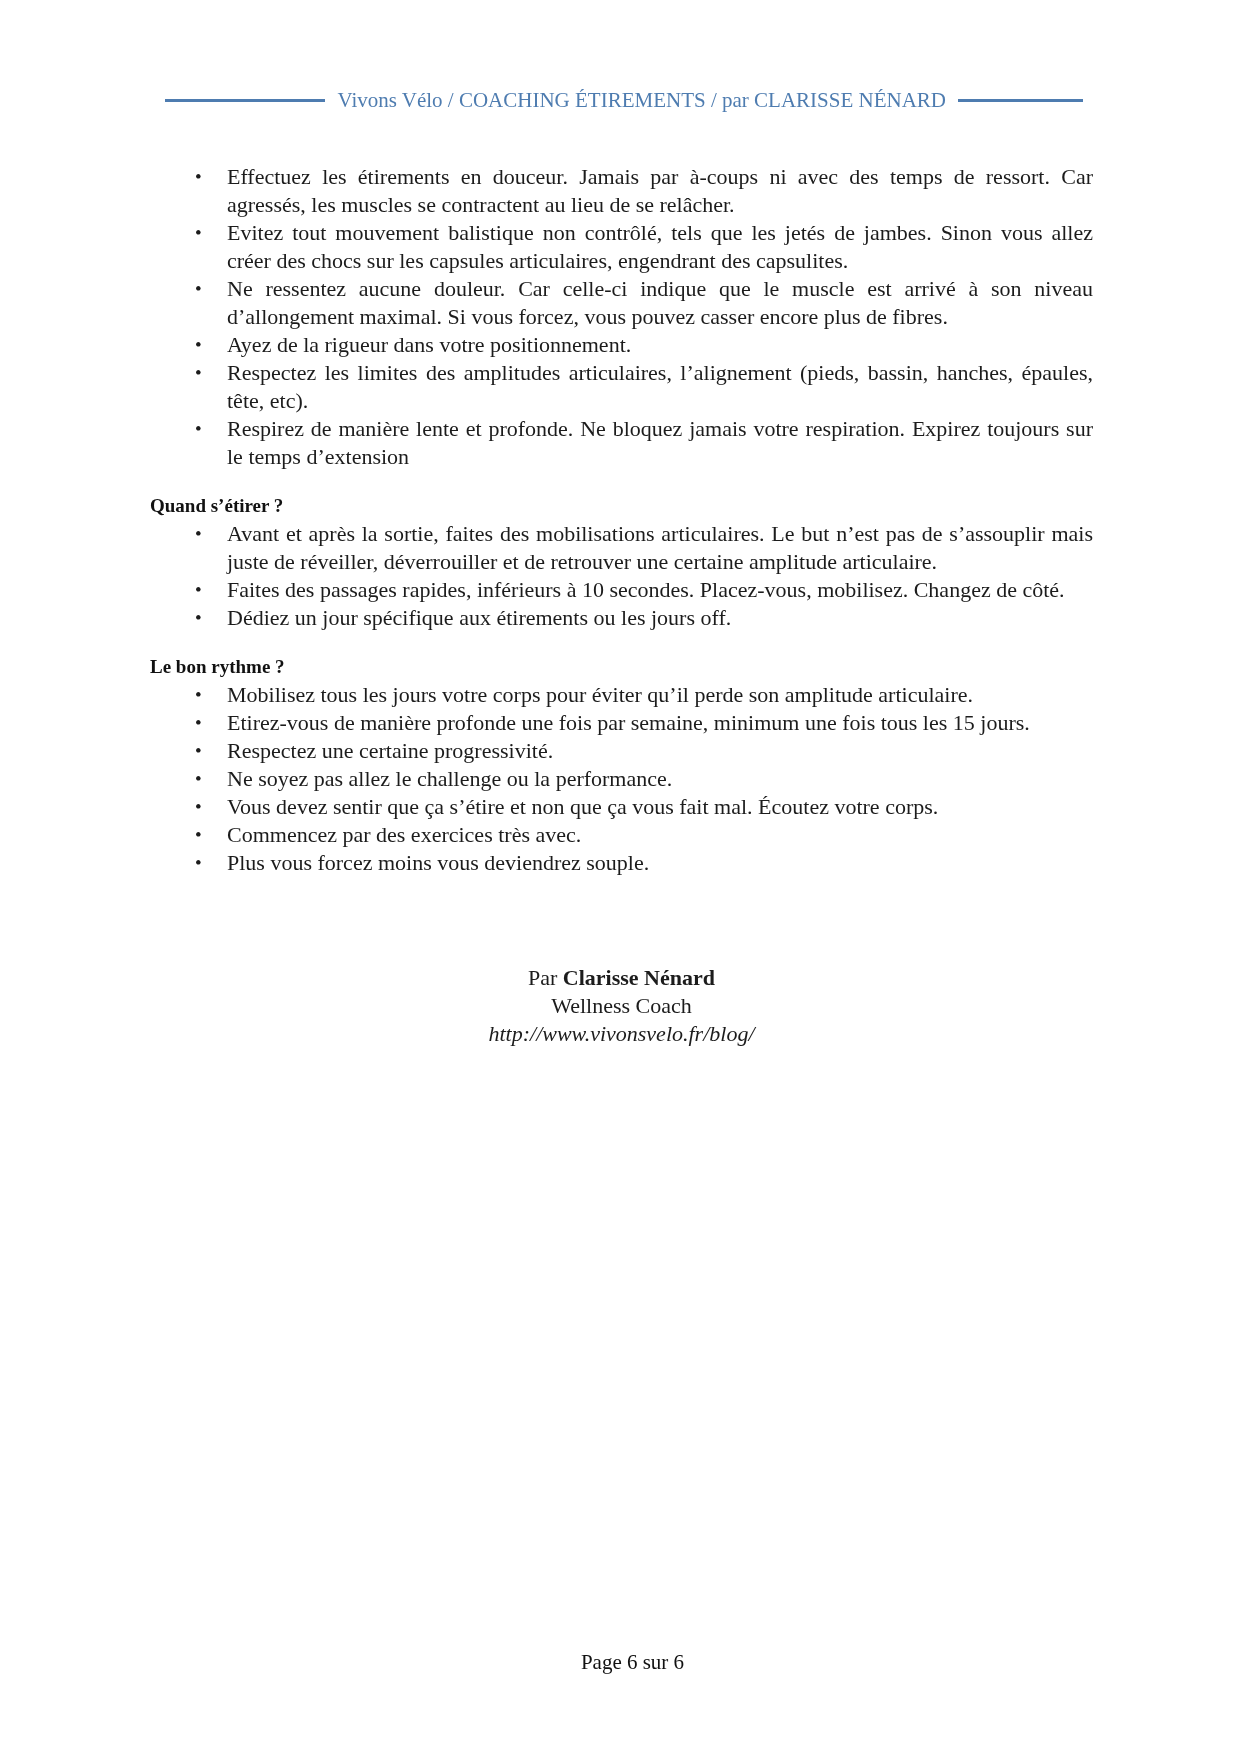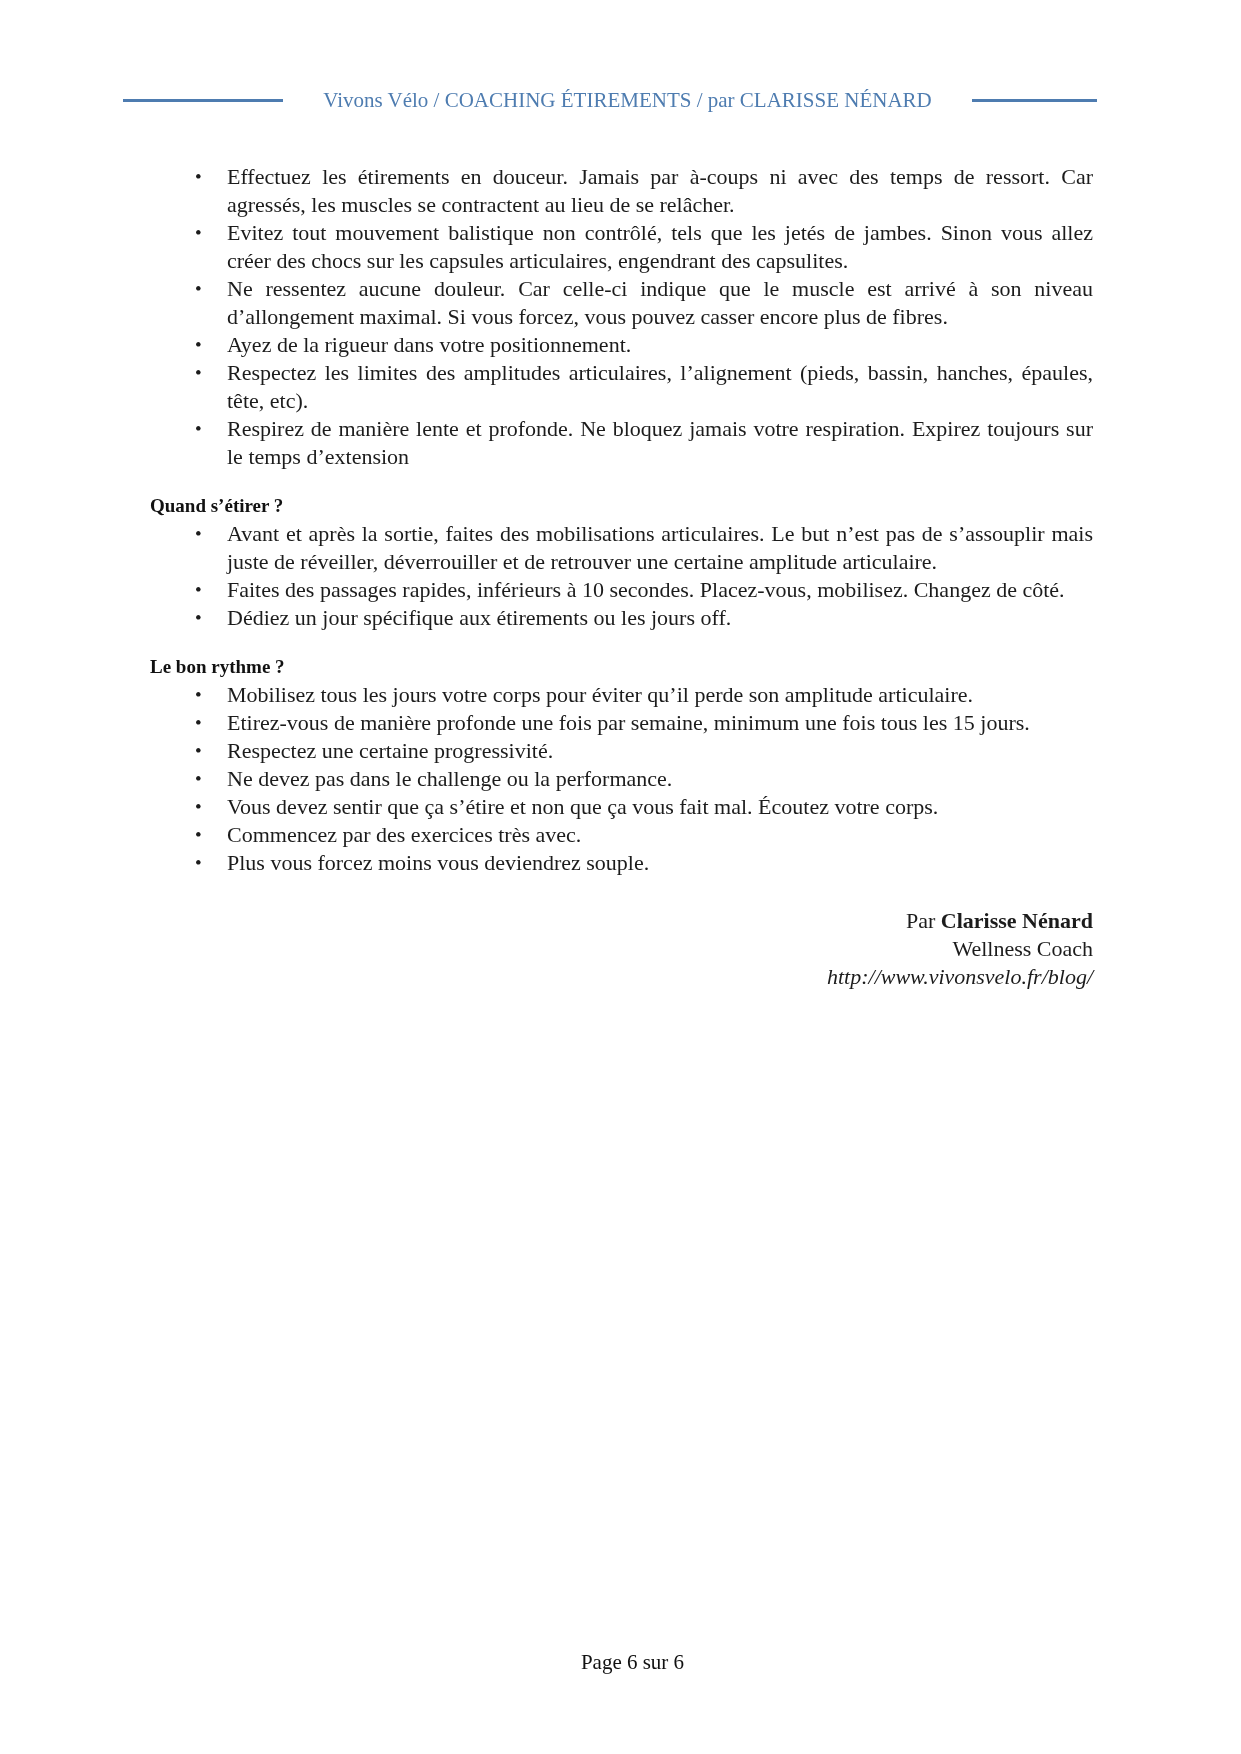--- a/index.html
+++ b/index.html
@@ -20,22 +20,21 @@
 
   
   .doc-header {
     position: absolute;
     top: 86px;
     left: 137px;
     width: 946px;
     height: 28px;
     display: flex;
     align-items: center;
-    justify-content: center;
-    gap: 28px;
+    justify-content: flex-end;
   }
   .doc-header .rule {
     height: 3px;
     background: #4e7cb0;
     flex: 0 0 auto;
   }
   .doc-header .rule-left  { width: 160px; }
   .doc-header .rule-right { width: 125px; }
   .doc-header .header-title {
     color: #4e7cb0;
@@ -75,22 +74,22 @@
     margin: 21px 0 0 0;
     font-size: 19px;
     line-height: 28px;
     font-weight: bold;
     color: #111111;
     text-align: left;
   }
 
   
   .signature {
-    margin-top: 30px;
-    text-align: right;
+    margin-top: 87px;
+    text-align: center;
   }
   .signature p {
     margin: 0;
     line-height: 28px;
   }
   .signature .sig-author { font-weight: bold; }
   .signature .sig-url    { font-style: italic; }
 
   
   .doc-footer {
@@ -134,21 +133,21 @@
     </ul>
 
     <h2 class="section-heading">Le bon rythme ?</h2>
     <ul class="bullets">
       <li><span class="marker">•</span><span>Mobilisez tous les jours votre corps pour éviter qu’il perde son amplitude articulaire.</span></li>
       <li><span class="marker">•</span><span>Etirez-vous de manière profonde une fois par semaine, minimum une fois tous les 15 jours.</span></li>
     </ul>
 
     <ul class="bullets">
       <li><span class="marker">•</span><span>Respectez une certaine progressivité.</span></li>
-      <li><span class="marker">•</span><span>Ne devez pas dans le challenge ou la performance.</span></li>
+      <li><span class="marker">•</span><span>Ne soyez pas allez le challenge ou la performance.</span></li>
       <li><span class="marker">•</span><span>Vous devez sentir que ça s’étire et non que ça vous fait mal. Écoutez votre corps.</span></li>
       <li><span class="marker">•</span><span>Commencez par des exercices très avec.</span></li>
       <li><span class="marker">•</span><span>Plus vous forcez moins vous deviendrez souple.</span></li>
     </ul>
 
     <div class="signature">
       <p><span>Par </span><span class="sig-author">Clarisse Nénard</span></p>
       <p>Wellness Coach</p>
       <p class="sig-url">http://www.vivonsvelo.fr/blog/</p>
     </div>

